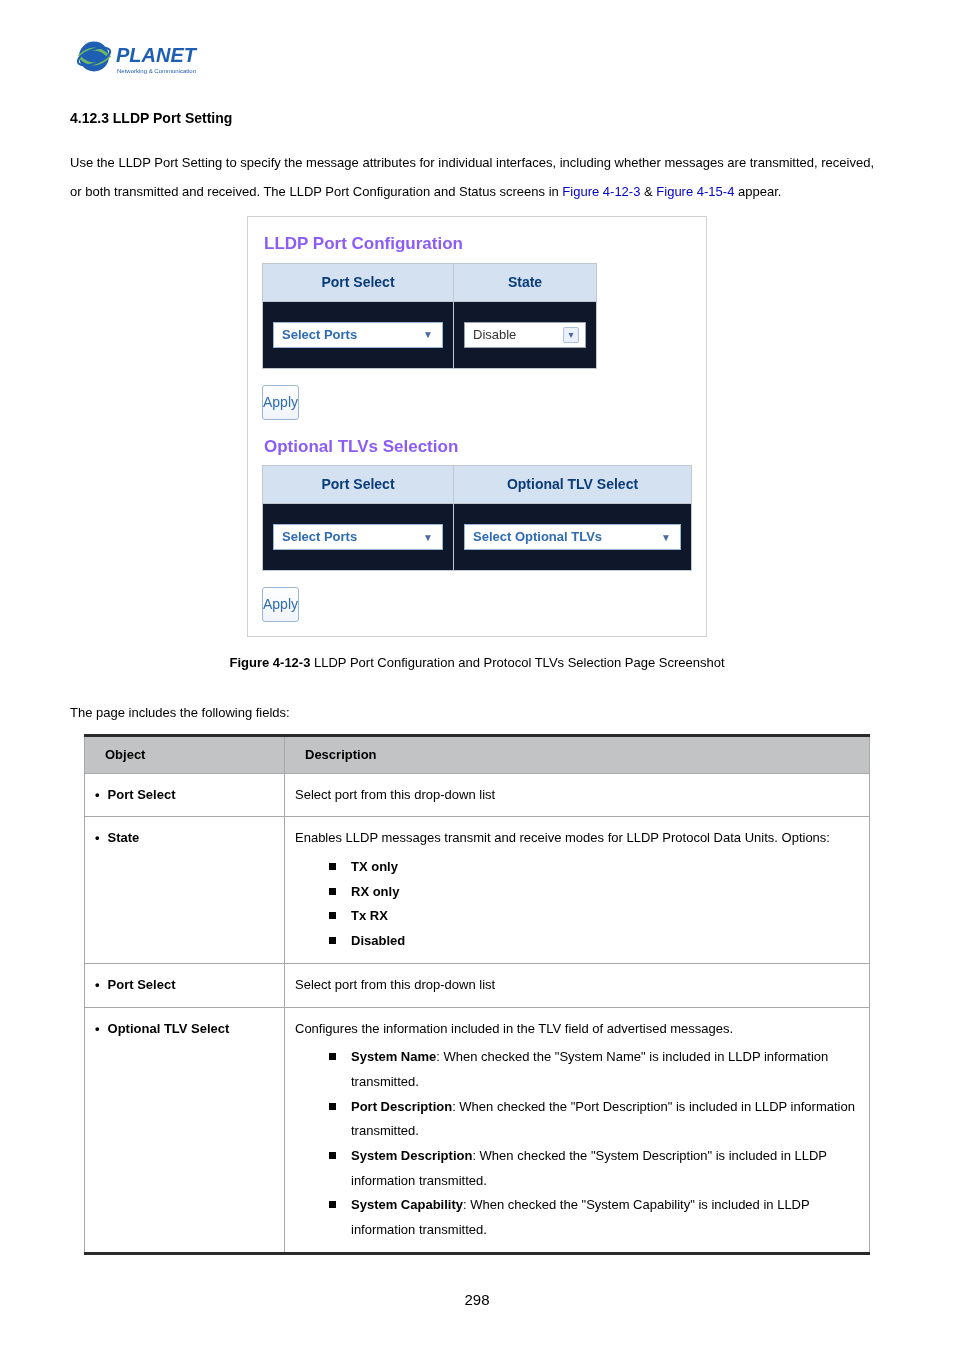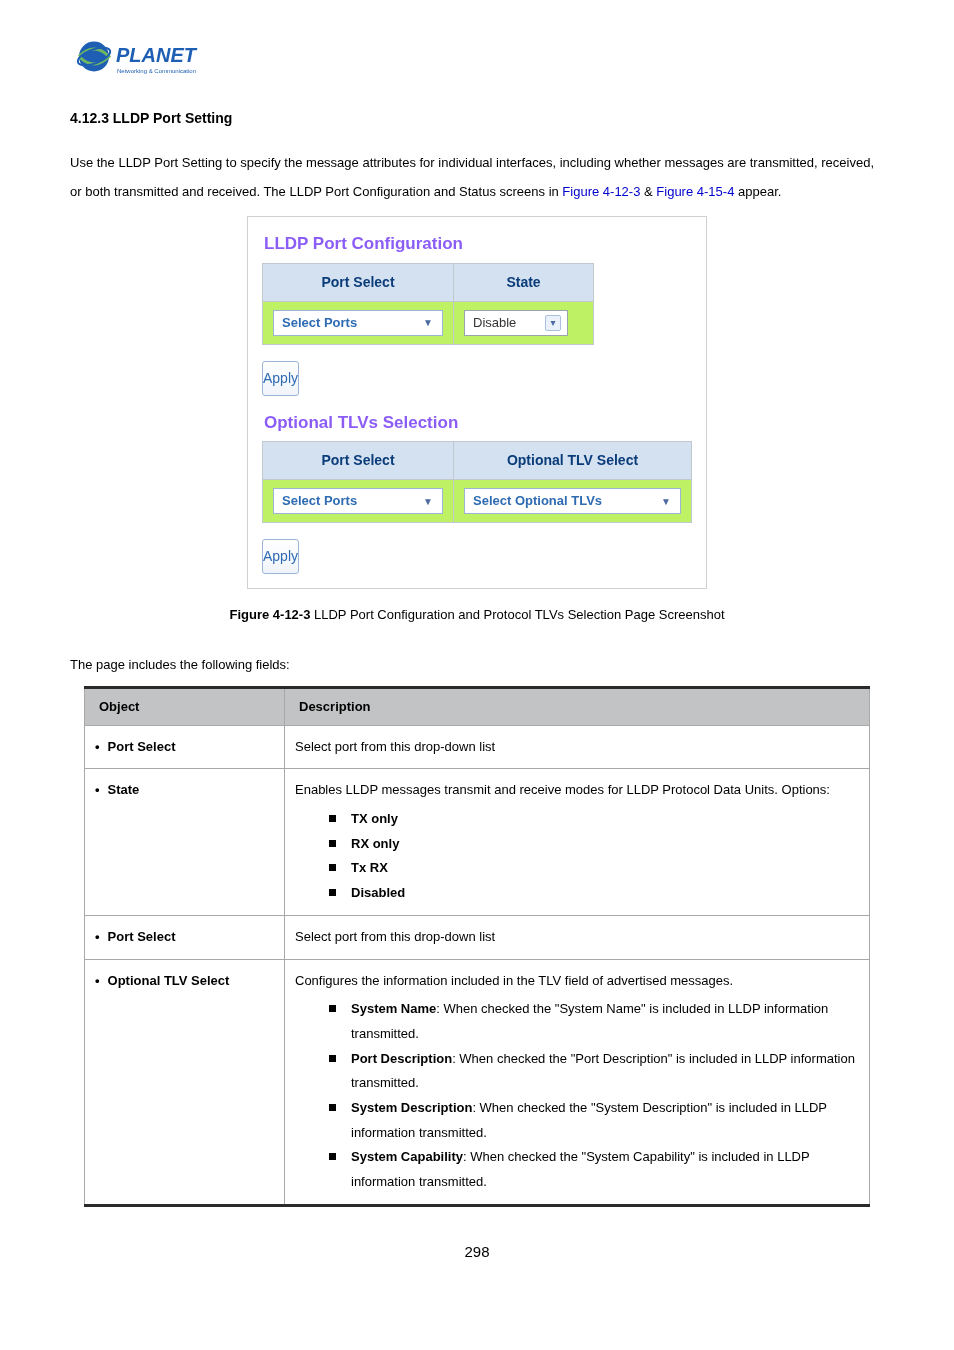--- a/index.html
+++ b/index.html
@@ -57,22 +57,22 @@
     background: #d3e1f1;
     color: #0b3c7a;
     font-weight: bold;
     font-size: 14px;
     border: 1px solid #c2c8cf;
     padding: 8px 10px;
     text-align: center;
   }
   .cfg-table td {
     border: 1px solid #c2c8cf;
-    padding: 8px 10px;
-    background: #bef264;
+    padding: 20px 10px;
+    background: #0f172a;
     text-align: left;
   }
   .dropdown {
     display: inline-flex;
     align-items: center;
     justify-content: space-between;
     border: 1px solid #9ab5d6;
     height: 26px;
     padding: 0 6px 0 8px;
     font-size: 13px;
@@ -123,21 +123,21 @@
     border-collapse: collapse;
     border-top: 3px solid #2a2a2a;
     border-bottom: 3px solid #2a2a2a;
     margin: 0 14px;
     width: calc(100% - 28px);
   }
   .fields-table th {
     background: #c2c3c4;
     text-align: left;
     font-weight: bold;
-    padding: 8px 14px;
+    padding: 8px 20px;
     border: 1px solid #a8a8a8;
     font-size: 13px;
     margin-left: 8px;
   }
   .fields-table td {
     padding: 9px 10px;
     border: 1px solid #a8a8a8;
     vertical-align: top;
     font-size: 13px;
     line-height: 1.9;
@@ -208,21 +208,21 @@
         <th style="width:140px">State</th>
       </tr>
       <tr>
         <td>
           <span class="dropdown" style="width:170px">
             <span>Select Ports</span>
             <span class="dd-arrow">▼</span>
           </span>
         </td>
         <td>
-          <span class="dropdown gray" style="width:104px">
+          <span class="dropdown gray" style="width:122px">
             <span>Disable</span>
             <span class="dd-arrow boxed">▾</span>
           </span>
         </td>
       </tr>
     </tbody>
       </table>
     <div class="apply-btn">Apply</div>
 
     <div class="panel-title" style="margin-top:14px">Optional TLVs Selection</div>

